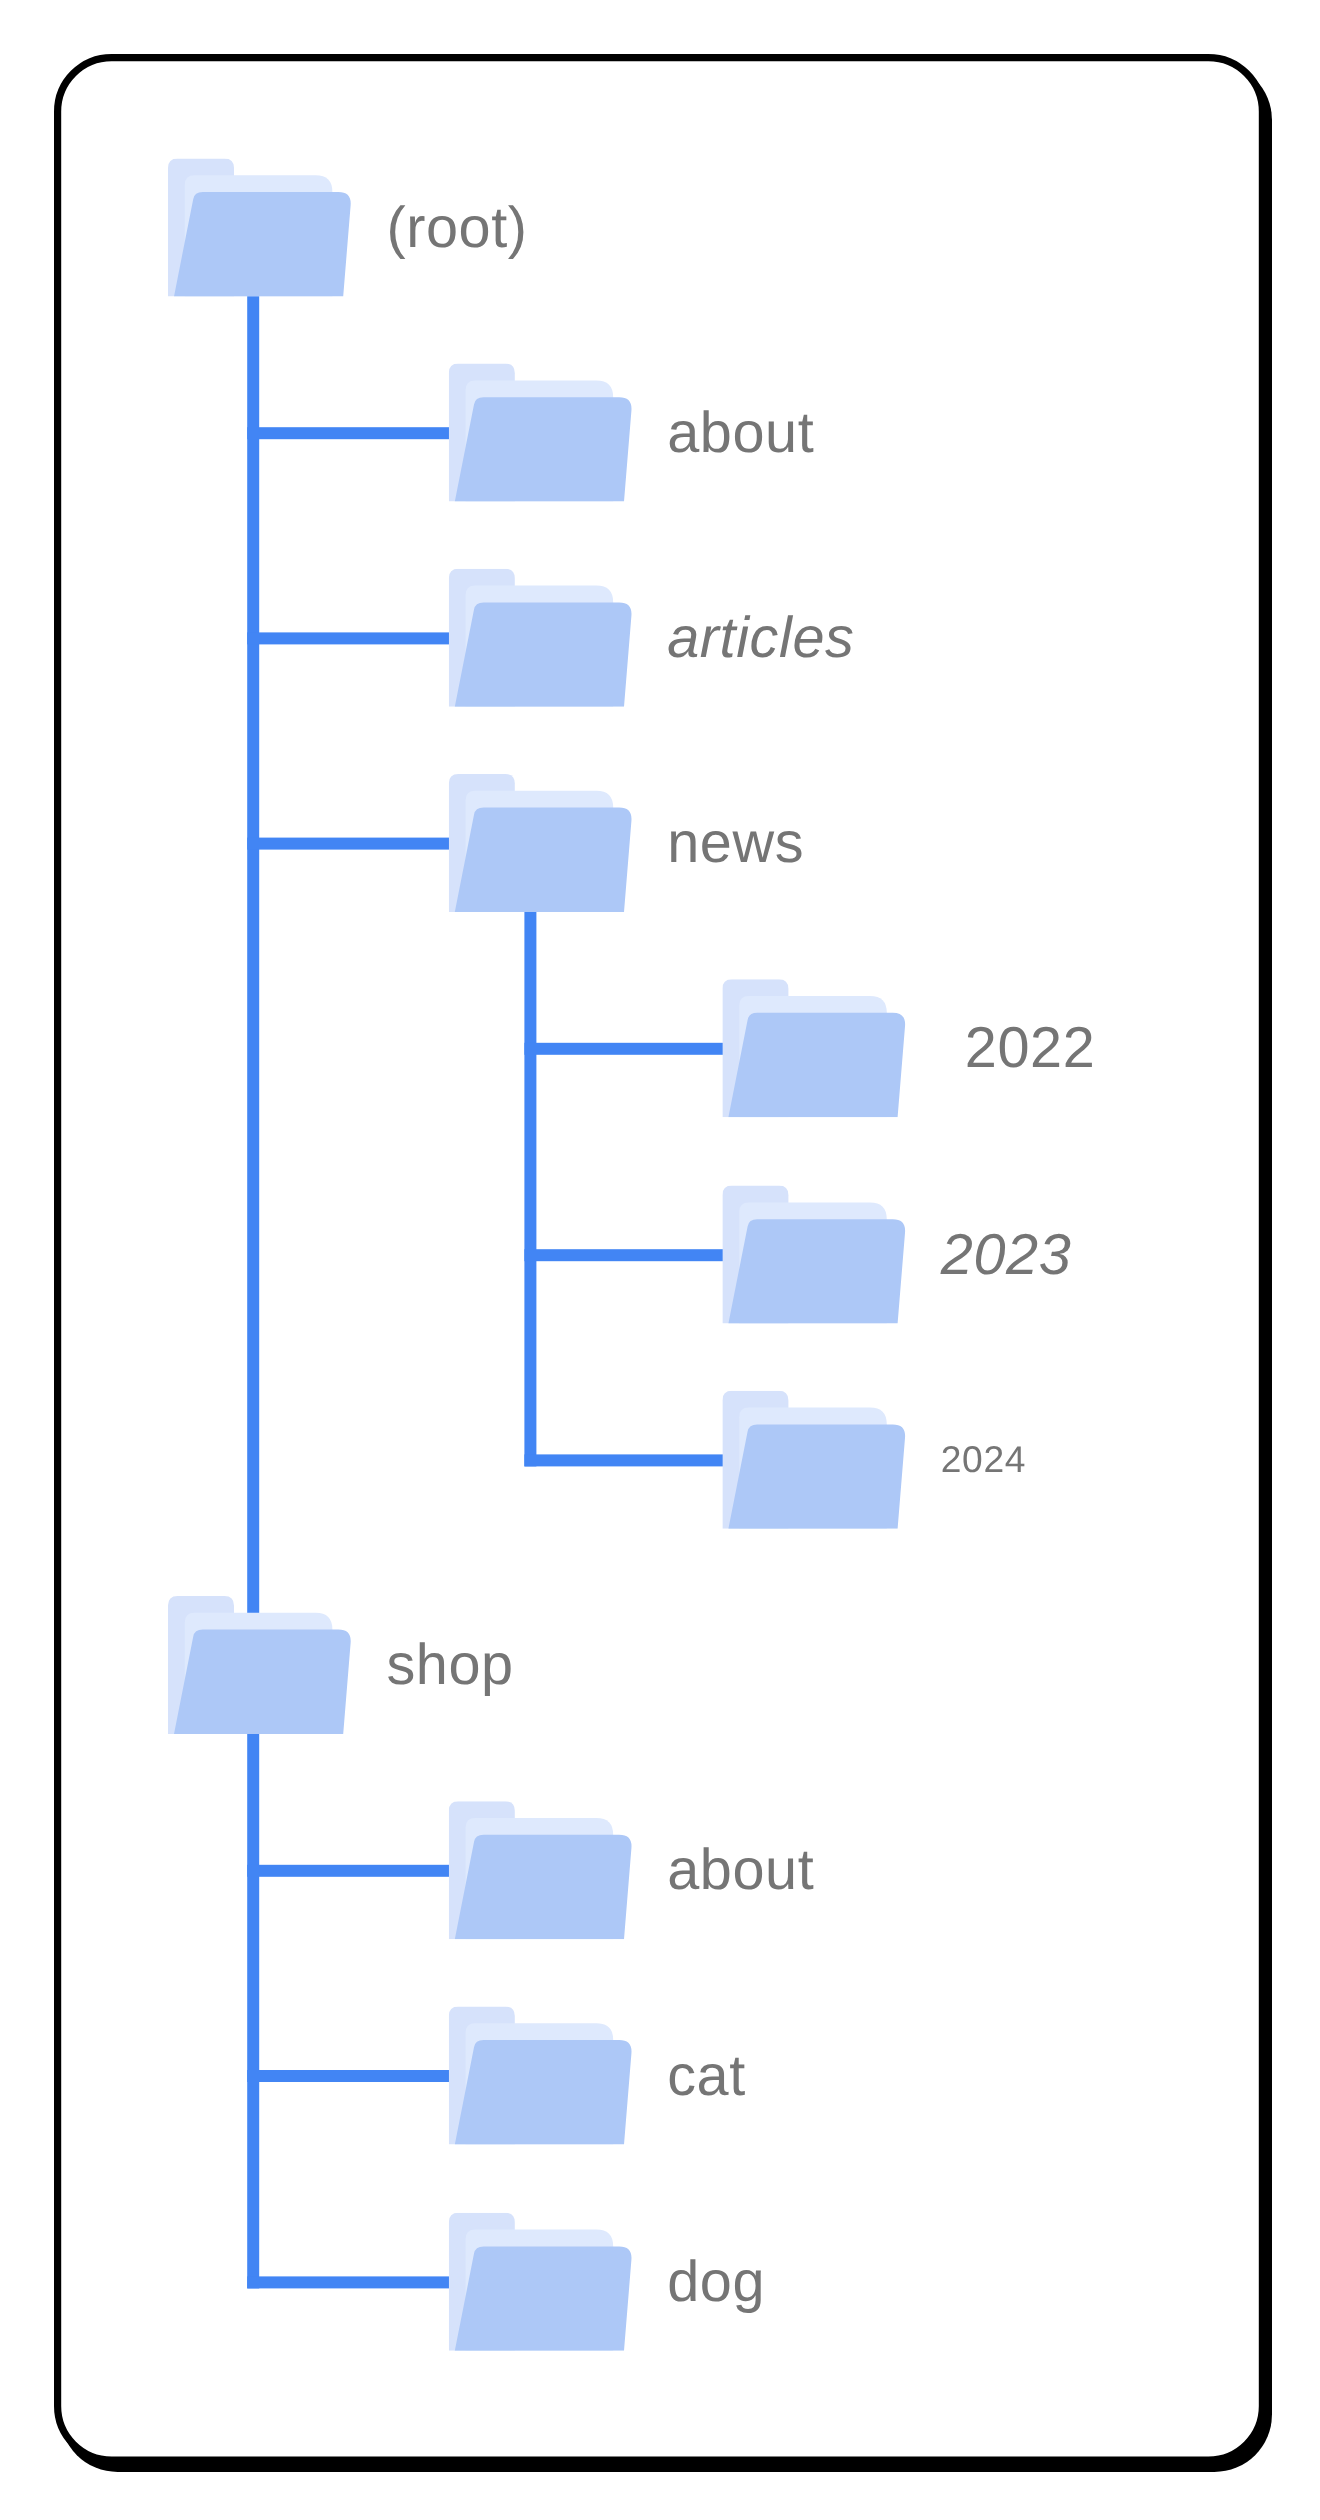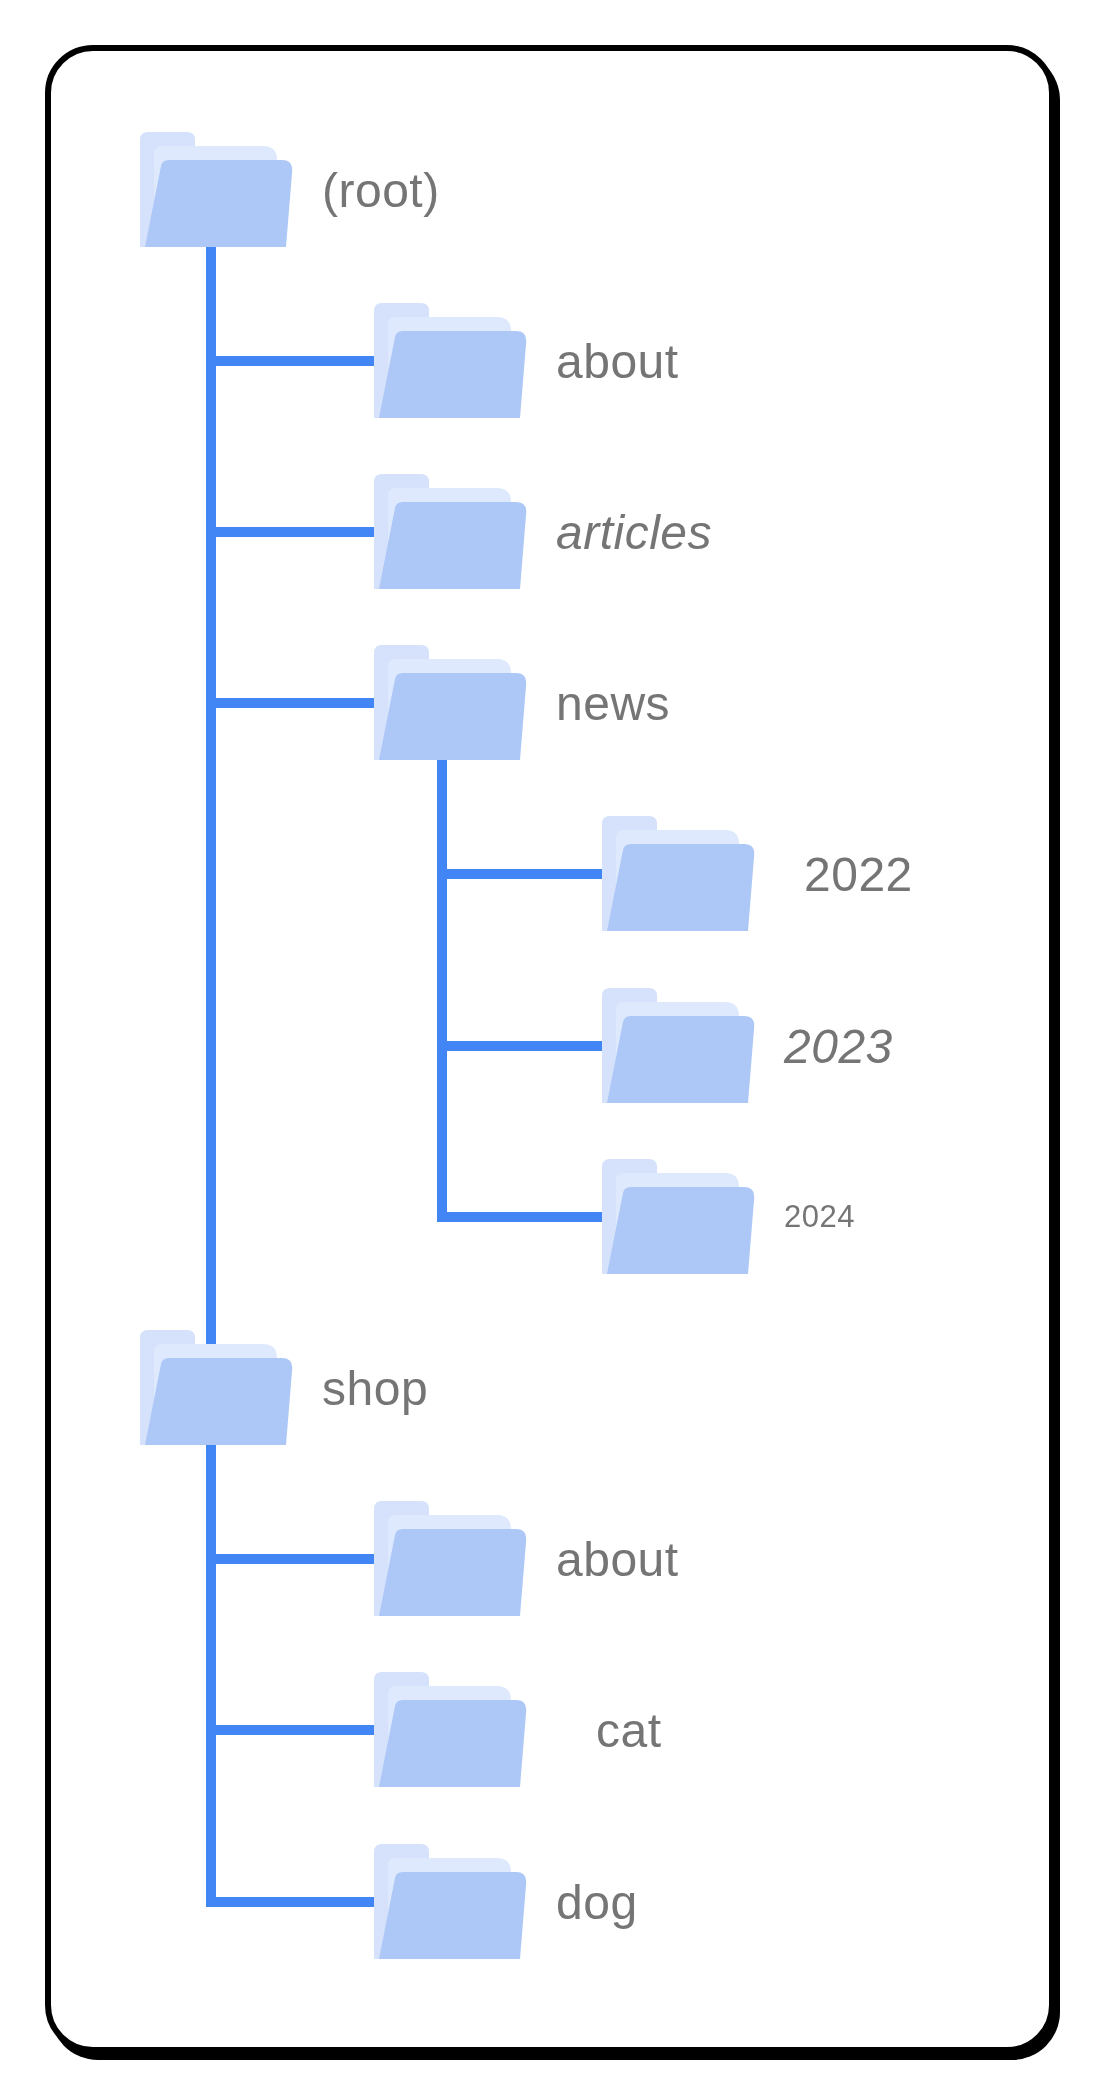--- a/index.html
+++ b/index.html
@@ -103,21 +103,21 @@
           <path d="M0 115 V8 Q0 0 8 0 H47 Q55 0 55 8 V115 Z" fill="#D6E2FB"></path>
           <path d="M14 115 V22 Q14 14 22 14 H123 Q137 14 137 28 V115 Z" fill="#DEE9FD"></path>
           <path d="M5 115 L21 34 Q22 28 29 28 H142 Q153 28 152.2 39 L146 115 Z" fill="#ADC8F7"></path>
         </svg></div>
       <div class="node-label" style="left: 556px; top: 1559px; font-size: 48px; color: rgb(117, 117, 117);">about</div>
       <div class="folder" style="left: 374px; top: 1672px;"><svg width="154" height="115" viewBox="0 0 154 115">
           <path d="M0 115 V8 Q0 0 8 0 H47 Q55 0 55 8 V115 Z" fill="#D6E2FB"></path>
           <path d="M14 115 V22 Q14 14 22 14 H123 Q137 14 137 28 V115 Z" fill="#DEE9FD"></path>
           <path d="M5 115 L21 34 Q22 28 29 28 H142 Q153 28 152.2 39 L146 115 Z" fill="#ADC8F7"></path>
         </svg></div>
-      <div class="node-label" style="left: 556px; top: 1730px; font-size: 48px; color: rgb(117, 117, 117); margin-left: 40px;">cat</div>
+      <div class="node-label" style="left: 556px; top: 1730px; font-size: 48px; color: rgb(117, 117, 117);">cat</div>
       <div class="folder" style="left: 374px; top: 1844px;"><svg width="154" height="115" viewBox="0 0 154 115">
           <path d="M0 115 V8 Q0 0 8 0 H47 Q55 0 55 8 V115 Z" fill="#D6E2FB"></path>
           <path d="M14 115 V22 Q14 14 22 14 H123 Q137 14 137 28 V115 Z" fill="#DEE9FD"></path>
           <path d="M5 115 L21 34 Q22 28 29 28 H142 Q153 28 152.2 39 L146 115 Z" fill="#ADC8F7"></path>
         </svg></div>
       <div class="node-label" style="left: 556px; top: 1902px; font-size: 48px; color: rgb(117, 117, 117);">dog</div>
     </div>
 </div>
 
 </body></html>

